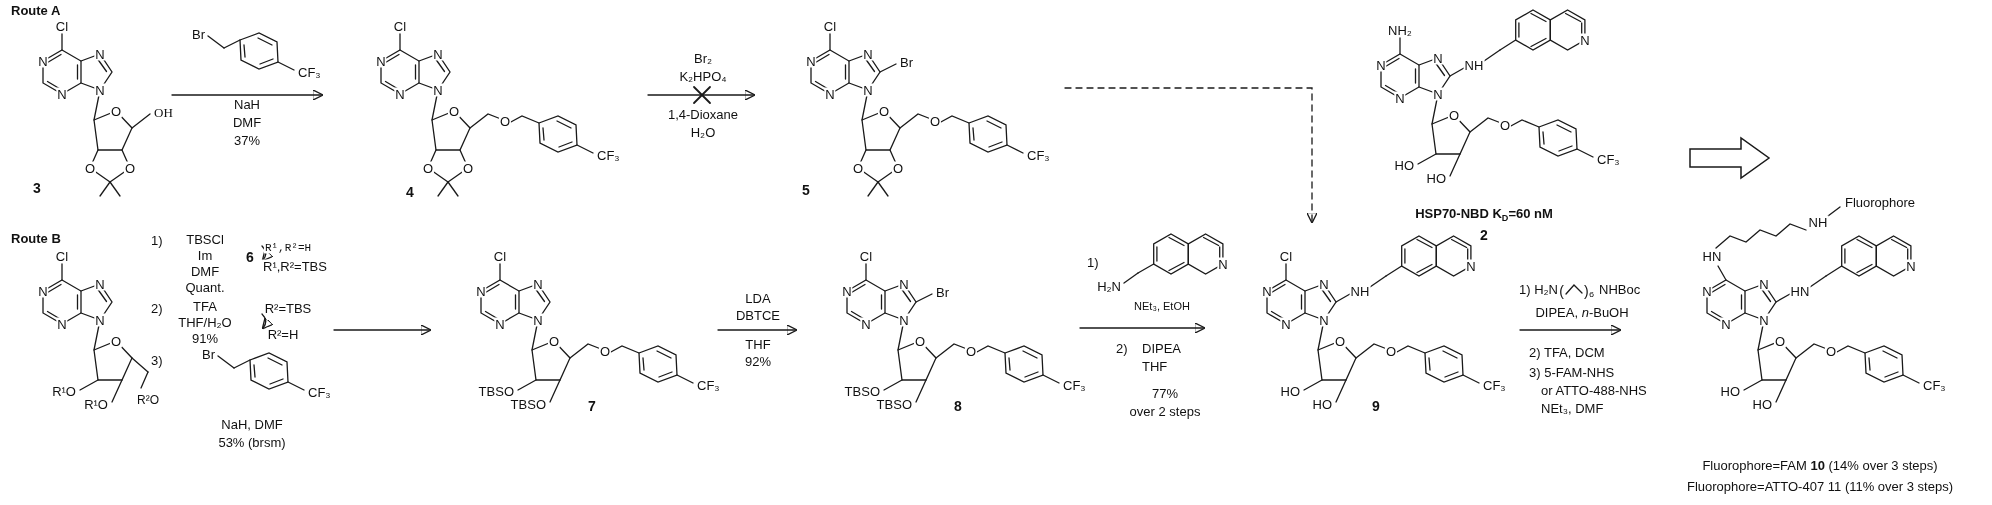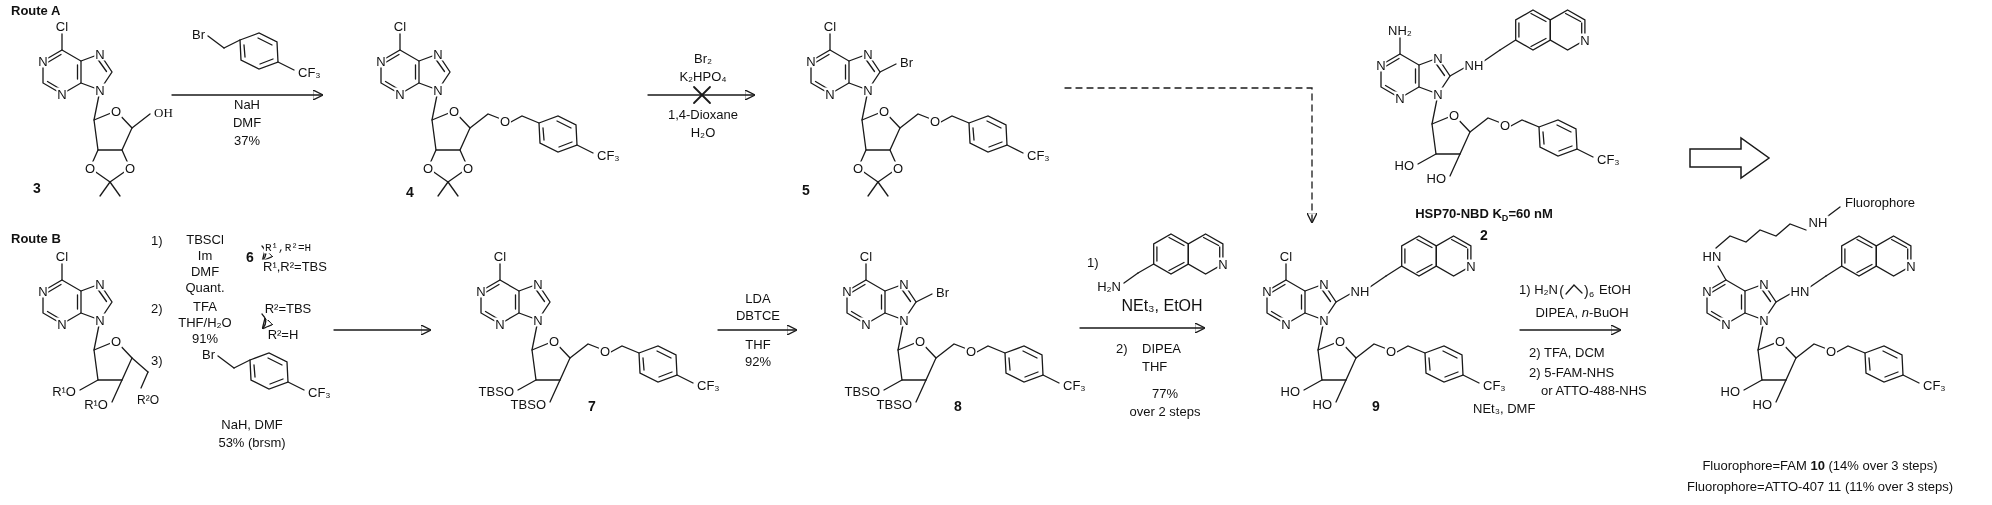--- a/index.html
+++ b/index.html
@@ -432,21 +432,21 @@
       <span class="lbl" style="left: 904px; top: 320px; font-size: 13px; transform: translate(-50%, -50%);"><span>N</span></span>
       <span class="lbl" style="left: 920px; top: 341px; font-size: 13px; transform: translate(-50%, -50%);"><span>O</span></span>
       <span class="lbl" style="left: 881px; top: 391px; font-size: 13px; transform: translate(-100%, -50%);"><span>TBSO</span></span>
       <span class="lbl" style="left: 913px; top: 404px; font-size: 13px; transform: translate(-100%, -50%);"><span>TBSO</span></span>
       <span class="lbl" style="left: 971px; top: 351px; font-size: 13px; transform: translate(-50%, -50%);"><span>O</span></span>
       <span class="lbl" style="left: 1062px; top: 385px; font-size: 13px; transform: translate(0px, -50%);"><span>CF₃</span></span>
       <span class="lbl" style="left: 958px; top: 406px; font-size: 14px; font-weight: bold; transform: translate(-50%, -50%);"><span>8</span></span>
       <span class="lbl" style="left: 1086px; top: 262px; font-size: 13px; transform: translate(0px, -50%);"><span>1)</span></span>
       <span class="lbl" style="left: 1122px; top: 286px; font-size: 13px; transform: translate(-100%, -50%);"><span>H₂N</span></span>
       <span class="lbl" style="left: 1223px; top: 264px; font-size: 13px; transform: translate(-50%, -50%);"><span>N</span></span>
-      <span class="lbl" style="left: 1162px; top: 306px; font-size: 16px; transform: translate(-50%, -50%);"><span>NEt₃, EtOH</span></span>
+      <span class="lbl" style="left: 1162px; top: 306px; font-size: 11px; transform: translate(-50%, -50%);"><span>NEt₃, EtOH</span></span>
       <span class="lbl" style="left: 1115px; top: 348px; font-size: 13px; transform: translate(0px, -50%);"><span>2)</span></span>
       <span class="lbl" style="left: 1141px; top: 348px; font-size: 13px; transform: translate(0px, -50%);"><span>DIPEA</span></span>
       <span class="lbl" style="left: 1141px; top: 366px; font-size: 13px; transform: translate(0px, -50%);"><span>THF</span></span>
       <span class="lbl" style="left: 1165px; top: 393px; font-size: 13px; transform: translate(-50%, -50%);"><span>77%</span></span>
       <span class="lbl" style="left: 1165px; top: 411px; font-size: 13px; transform: translate(-50%, -50%);"><span>over 2 steps</span></span>
       <span class="lbl" style="left: 1286px; top: 256px; font-size: 13px; transform: translate(-50%, -50%);"><span>Cl</span></span>
       <span class="lbl" style="left: 1267px; top: 291px; font-size: 13px; transform: translate(-50%, -50%);"><span>N</span></span>
       <span class="lbl" style="left: 1286px; top: 324px; font-size: 13px; transform: translate(-50%, -50%);"><span>N</span></span>
       <span class="lbl" style="left: 1324px; top: 284px; font-size: 13px; transform: translate(-50%, -50%);"><span>N</span></span>
       <span class="lbl" style="left: 1324px; top: 320px; font-size: 13px; transform: translate(-50%, -50%);"><span>N</span></span>
@@ -454,26 +454,26 @@
       <span class="lbl" style="left: 1471px; top: 266px; font-size: 13px; transform: translate(-50%, -50%);"><span>N</span></span>
       <span class="lbl" style="left: 1340px; top: 341px; font-size: 13px; transform: translate(-50%, -50%);"><span>O</span></span>
       <span class="lbl" style="left: 1301px; top: 391px; font-size: 13px; transform: translate(-100%, -50%);"><span>HO</span></span>
       <span class="lbl" style="left: 1333px; top: 404px; font-size: 13px; transform: translate(-100%, -50%);"><span>HO</span></span>
       <span class="lbl" style="left: 1391px; top: 351px; font-size: 13px; transform: translate(-50%, -50%);"><span>O</span></span>
       <span class="lbl" style="left: 1482px; top: 385px; font-size: 13px; transform: translate(0px, -50%);"><span>CF₃</span></span>
       <span class="lbl" style="left: 1376px; top: 406px; font-size: 14px; font-weight: bold; transform: translate(-50%, -50%);"><span>9</span></span>
       <span class="lbl" style="left: 1518px; top: 289px; font-size: 13px; transform: translate(0px, -50%);"><span>1) H₂N</span></span>
       <span class="lbl nobg" style="left: 1565px; top: 291px; font-size: 14px; transform: translate(-100%, -50%);"><span>(</span></span>
       <span class="lbl nobg" style="left: 1583px; top: 291px; font-size: 14px; transform: translate(0px, -50%);"><span>)₆</span></span>
-      <span class="lbl" style="left: 1598px; top: 289px; font-size: 13px; transform: translate(0px, -50%);"><span>EtOH</span></span>
+      <span class="lbl" style="left: 1598px; top: 289px; font-size: 13px; transform: translate(0px, -50%);"><span>NHBoc</span></span>
       <span class="lbl" style="left: 1582px; top: 312px; font-size: 13px; transform: translate(-50%, -50%);"><span>DIPEA, </span><span style="font-style: italic;">n</span><span>-BuOH</span></span>
       <span class="lbl" style="left: 1528px; top: 352px; font-size: 13px; transform: translate(0px, -50%);"><span>2) TFA, DCM</span></span>
-      <span class="lbl" style="left: 1528px; top: 372px; font-size: 13px; transform: translate(0px, -50%);"><span>2) 5-FAM-NHS</span></span>
+      <span class="lbl" style="left: 1528px; top: 372px; font-size: 13px; transform: translate(0px, -50%);"><span>3) 5-FAM-NHS</span></span>
       <span class="lbl" style="left: 1540px; top: 390px; font-size: 13px; transform: translate(0px, -50%);"><span>or ATTO-488-NHS</span></span>
-      <span class="lbl" style="left: 1472px; top: 408px; font-size: 13px; transform: translate(0px, -50%); text-align: right;"><span>NEt₃, DMF</span></span>
+      <span class="lbl" style="left: 1540px; top: 408px; font-size: 13px; transform: translate(0px, -50%); text-align: right;"><span>NEt₃, DMF</span></span>
       <span class="lbl" style="left: 1844px; top: 202px; font-size: 13px; transform: translate(0px, -50%);"><span>Fluorophore</span></span>
       <span class="lbl" style="left: 1818px; top: 222px; font-size: 13px; transform: translate(-50%, -50%);"><span>NH</span></span>
       <span class="lbl" style="left: 1712px; top: 256px; font-size: 13px; transform: translate(-50%, -50%);"><span>HN</span></span>
       <span class="lbl" style="left: 1707px; top: 291px; font-size: 13px; transform: translate(-50%, -50%);"><span>N</span></span>
       <span class="lbl" style="left: 1726px; top: 324px; font-size: 13px; transform: translate(-50%, -50%);"><span>N</span></span>
       <span class="lbl" style="left: 1764px; top: 284px; font-size: 13px; transform: translate(-50%, -50%);"><span>N</span></span>
       <span class="lbl" style="left: 1764px; top: 320px; font-size: 13px; transform: translate(-50%, -50%);"><span>N</span></span>
       <span class="lbl" style="left: 1800px; top: 291px; font-size: 13px; transform: translate(-50%, -50%);"><span>HN</span></span>
       <span class="lbl" style="left: 1911px; top: 266px; font-size: 13px; transform: translate(-50%, -50%);"><span>N</span></span>
       <span class="lbl" style="left: 1780px; top: 341px; font-size: 13px; transform: translate(-50%, -50%);"><span>O</span></span>

